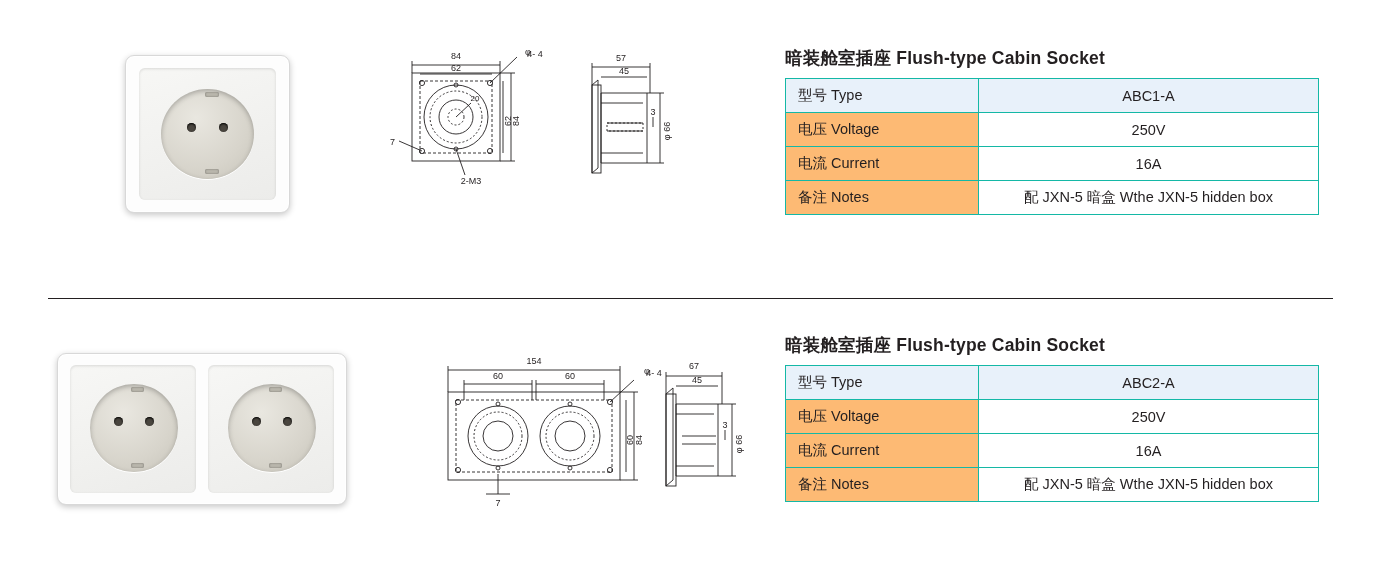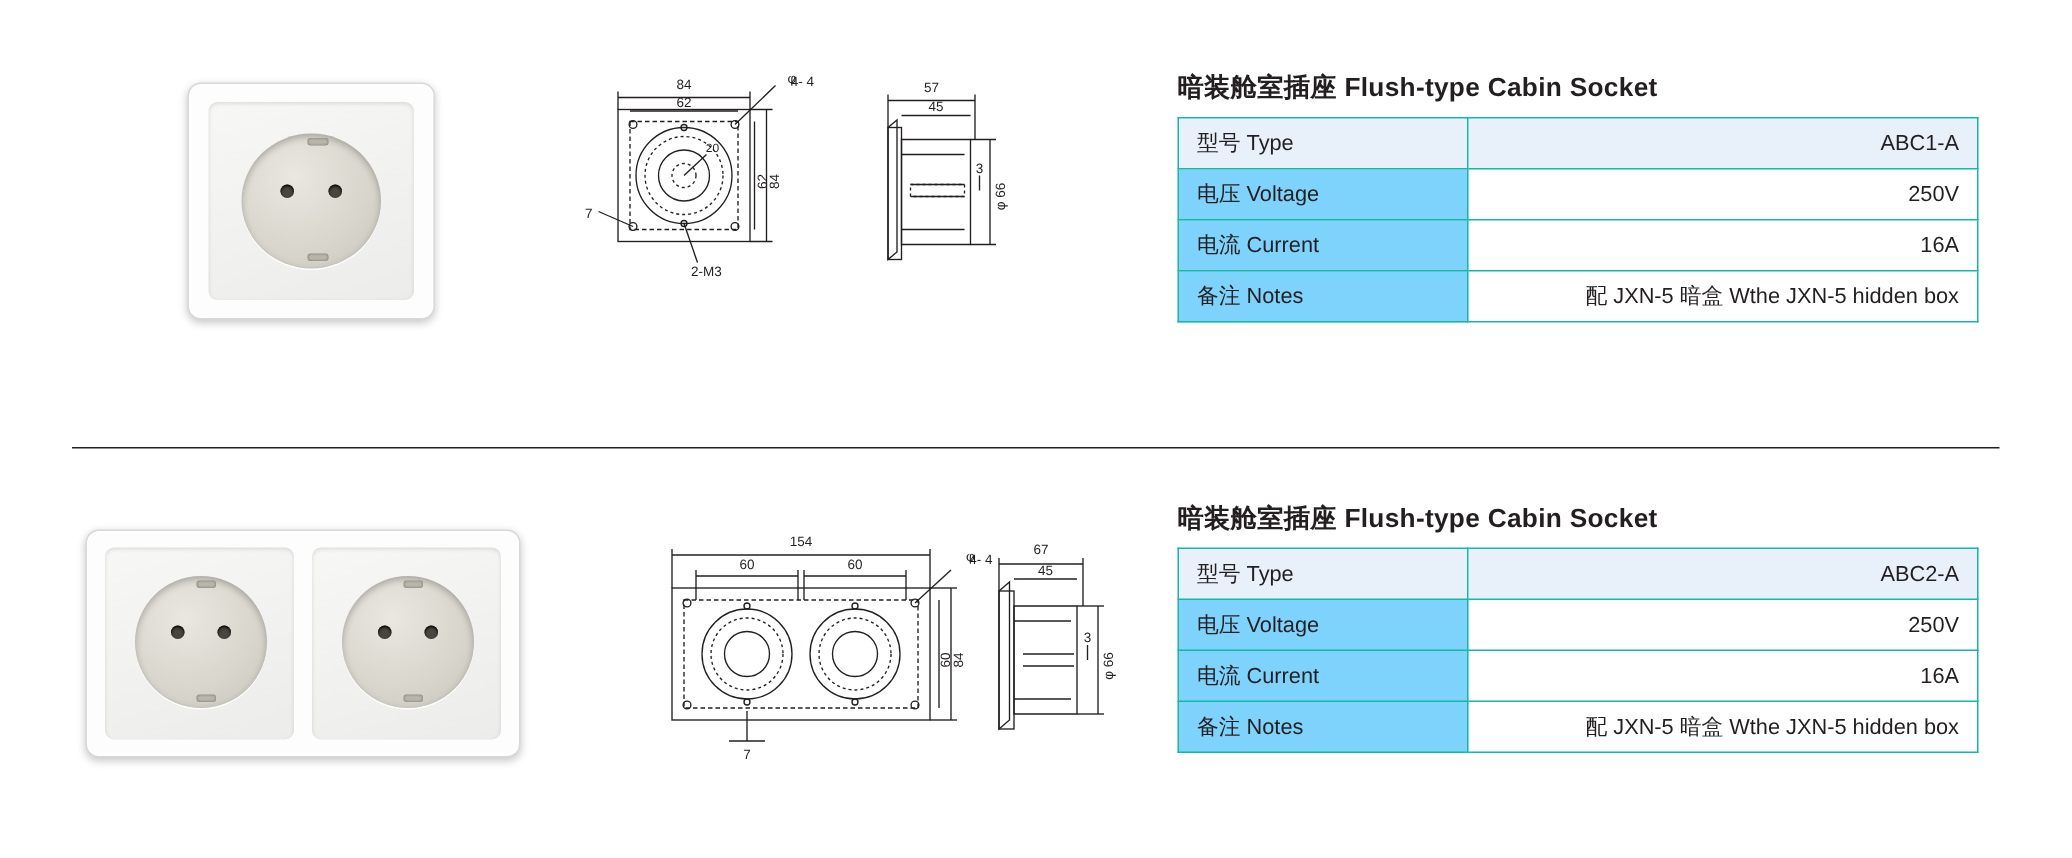--- a/index.html
+++ b/index.html
@@ -97,25 +97,25 @@
     font-size: 14.5px;
   }
   table.spec-table td {
     border: 1px solid #14b8a6;
     height: 33px;
     padding: 0 12px;
     vertical-align: middle;
   }
   td.label-cell {
     width: 168px;
-    background: #7dd3fc;
+    background: #fdba74;
     text-align: left;
   }
   td.value-cell {
-    text-align: right;
+    text-align: center;
     background: #ffffff;
   }
   tr.highlight td.label-cell { background: #e8f1fa; }
   tr.highlight td.value-cell { background: #e8f1fa; }
 </style>
 </head>
 <body>
 
 <div class="product-block" id="block-1">
 

